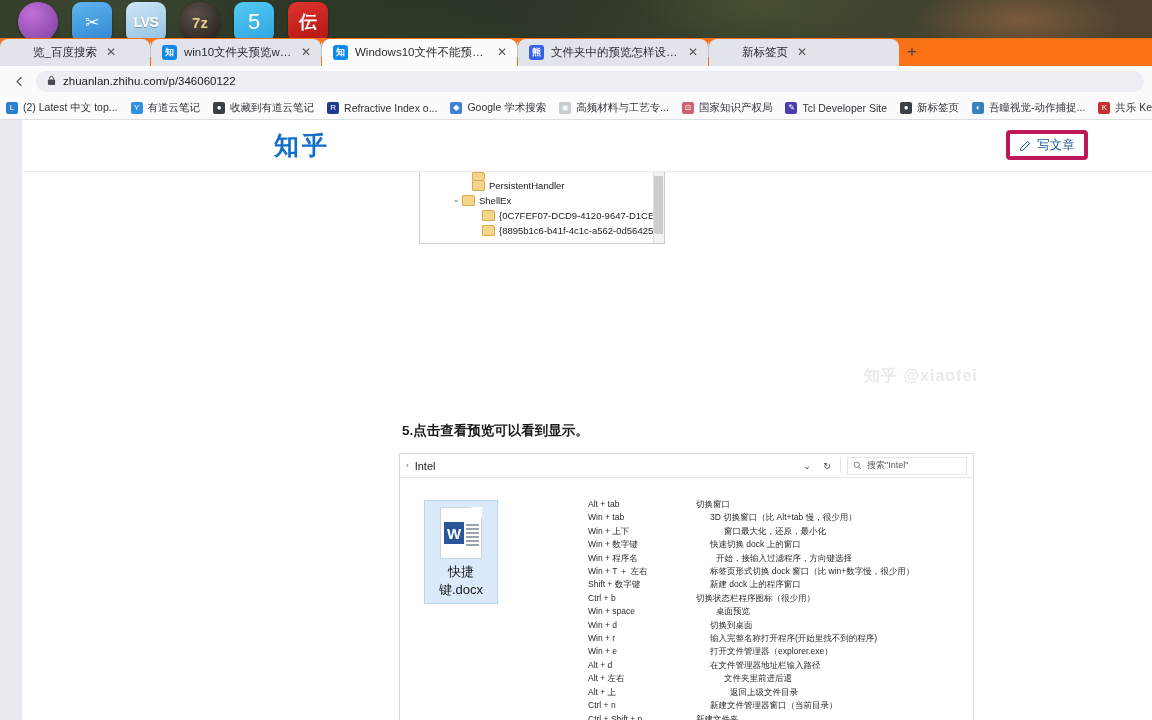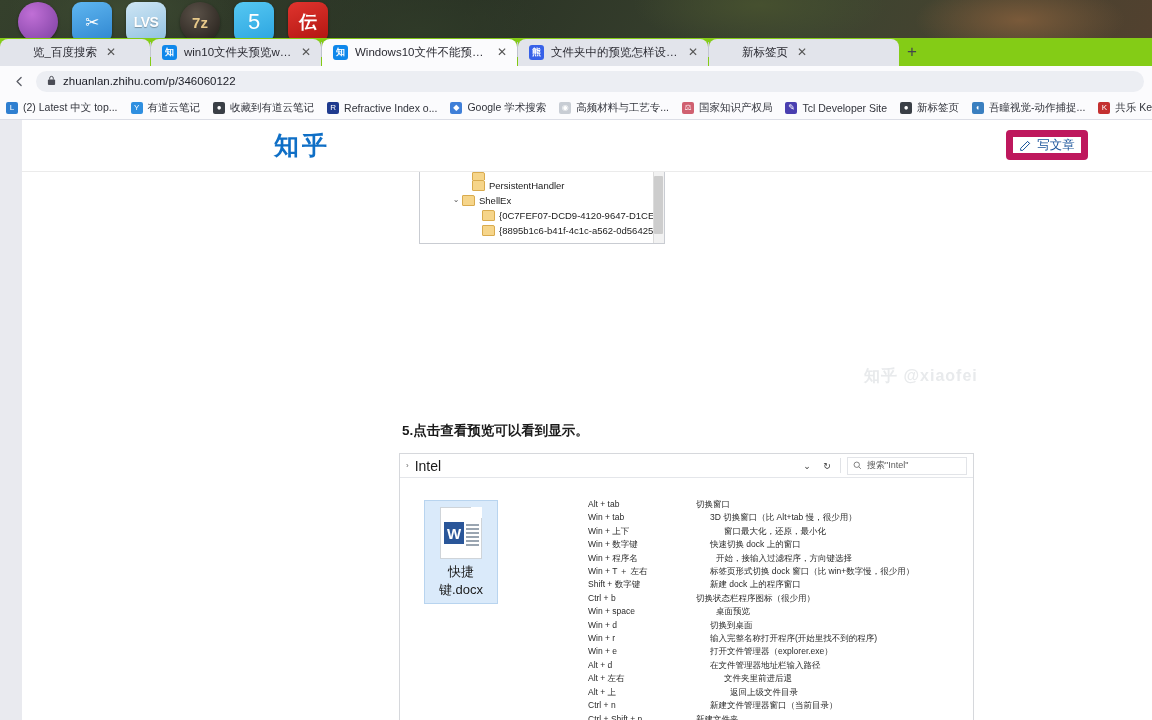--- a/index.html
+++ b/index.html
@@ -34,21 +34,21 @@
   .ic-blue   { background: linear-gradient(160deg,#5fb6f0,#2f86d0); }
   .ic-lvs    { background: linear-gradient(160deg,#cfe6f5,#8fc0e0); color:#fff; font-size:14px; letter-spacing:-.5px; text-shadow:0 1px 1px rgba(0,0,0,.3);}
   .ic-dark   { background: radial-gradient(circle at 40% 30%, #5a5148, #221d18); border-radius: 50%; color:#e8c98a; font-size:15px;}
   .ic-cyan   { background: linear-gradient(160deg,#56c8f2,#2ba4e0); font-size:22px; font-weight:400;}
   .ic-red    { background: linear-gradient(160deg,#e0342e,#b01510); font-size:18px;}
 
   
   .browser { position: absolute; left: 0; top: 38px; width: 1152px; height: 682px; background: #e9eaef; }
 
   
-  .tabstrip { position: relative; height: 28px; background: #84cc16; display: flex; align-items: flex-end; padding-left: 0; }
+  .tabstrip { position: relative; height: 28px; background: #f97316; display: flex; align-items: flex-end; padding-left: 0; }
   .tab {
     position: relative; height: 27px; display: flex; align-items: center; gap: 7px;
     padding: 0 8px 0 11px; font-size: 11.5px; color: #2b2b33;
     border-radius: 8px 8px 0 0; min-width: 0; background: #e2e4eb;
   }
   .tab.active { background: #fbfbfd; box-shadow: 0 -1px 2px rgba(0,0,0,.06); }
   .tab .favicon { width: 15px; height: 15px; border-radius: 3px; flex: 0 0 15px; display:flex;align-items:center;justify-content:center; font-size:9px; color:#fff; font-weight:bold;}
   .fav-zhihu { background: #0f88eb; }
   .fav-baidu { background: #3761e8; border-radius: 50%; }
   .fav-none  { background: transparent; }
@@ -73,21 +73,21 @@
 
   
   .page { position: relative; height: 600px; background: #ffffff; overflow: hidden; margin-left: 22px; }
   .zh-header {
     height: 52px; border-bottom: 1px solid #ebebeb; background:#fff;
     display: flex; align-items: center; position: relative;
   }
   .zh-logo { position: absolute; left: 252px; font-size: 25px; font-weight: bold; color: #0f6fc6; letter-spacing: 3px; font-family: "DejaVu Sans", sans-serif; }
   .write-btn {
     position: absolute; right: 64px; top: 10px;
-    width: 82px; height: 30px; border: 7px solid #be185d; border-radius: 4px;
+    width: 82px; height: 30px; border: 4px solid #be185d; border-radius: 4px;
     background: #fff; display: flex; align-items: center; justify-content: center; gap: 5px;
     font-size: 12.5px; color: #175199;
   }
   .pencil { width: 13px; height: 13px; }
 
   .article { position: relative; height: 548px; background: #fff; }
 
   
   .reg-shot {
     position: absolute; left: 397px; top: 0px; width: 246px; height: 72px;
@@ -100,21 +100,21 @@
   .reg-thumb { position: absolute; right: 1px; top: 4px; width: 9px; height: 58px; background: #cdcdcd; border-radius: 1px; }
 
   .step-text { position: absolute; left: 380px; top: 250px; font-size: 13.5px; font-weight: bold; color: #1a1a1a; }
 
   
   .explorer {
     position: absolute; left: 377px; top: 281px; width: 575px; height: 365px;
     background: #fff; border: 1px solid #d6d8dc;
   }
   .ex-addr { height: 24px; border-bottom: 1px solid #e4e6ea; display: flex; align-items: center; gap: 6px; padding: 0 6px; background: #fff; }
-  .ex-crumb { display: flex; align-items: center; gap: 5px; font-size: 14px; color: #1a1a1a; }
+  .ex-crumb { display: flex; align-items: center; gap: 5px; font-size: 11px; color: #1a1a1a; }
   .ex-chev { font-size: 8px; color: #666; }
   .ex-spacer { flex: 1; }
   .ex-mini { font-size: 9px; color: #3c3c3c; width: 14px; text-align: center; }
   .ex-vsep { width: 1px; height: 15px; background: #e0e2e6; }
   .ex-search { width: 120px; height: 18px; border: 1px solid #e2e4e8; display: flex; align-items: center; gap: 5px; padding: 0 5px; font-size: 9px; color: #5a5a5a; }
 
   .ex-body { position: relative; height: 340px; display: flex; }
   .ex-files { width: 180px; padding: 22px 0 0 24px; }
   .file-item { width: 74px; text-align: center; background: #daeafa; border: 1px solid #b8d4ef; padding: 6px 2px 4px; }
   .word-doc { width: 42px; height: 52px; margin: 0 auto 4px; position: relative; background: #fff; border: 1px solid #cfd4d9; }

